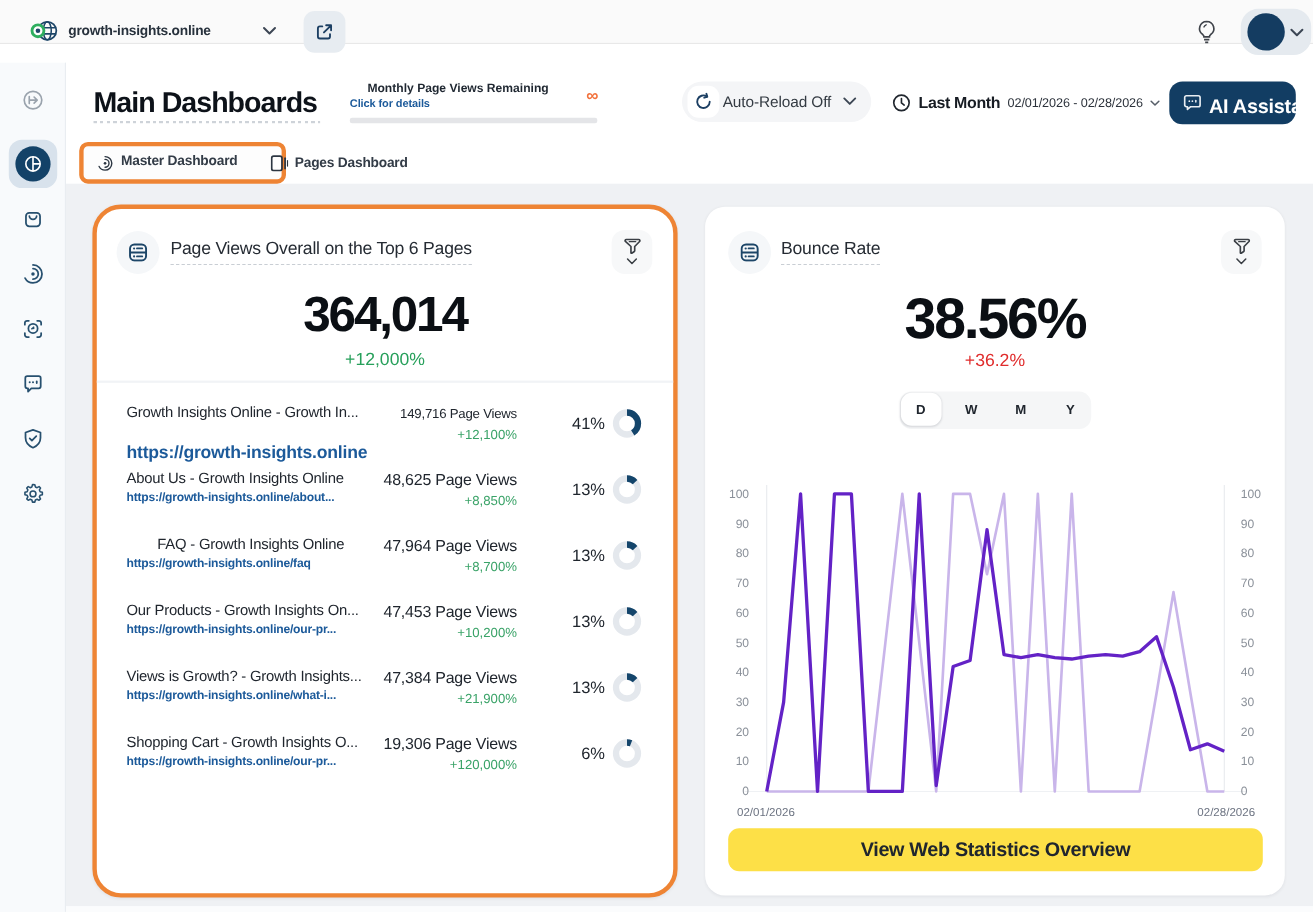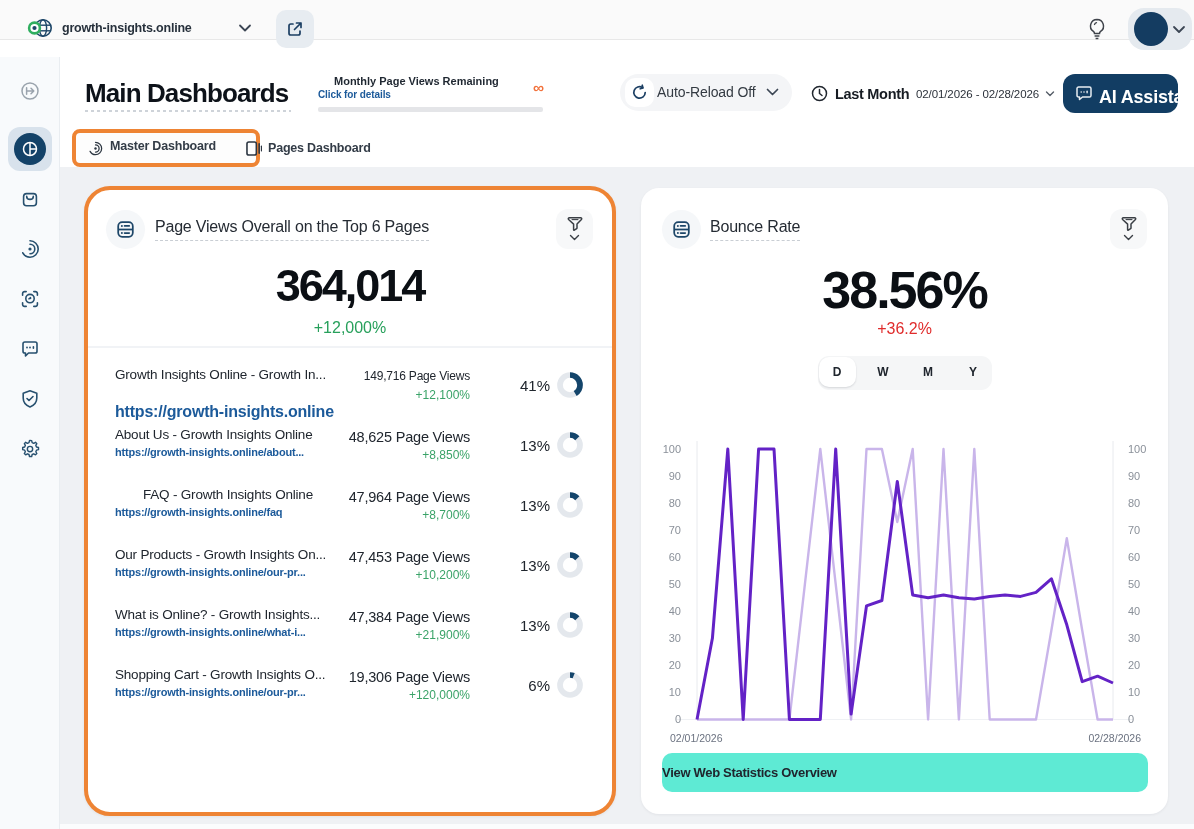--- a/index.html
+++ b/index.html
@@ -200,21 +200,21 @@
 </svg>
 <div class="abs" style="left:27px;top:357px;font-size:13.5px;color:#20262e;letter-spacing:-.2px;">Our Products - Growth Insights On...</div>
 <div class="abs" style="left:27px;top:376px;font-size:11px;font-weight:bold;color:#1c5a9a;letter-spacing:-.2px;">https://growth-insights.online/our-pr...</div>
 <div class="abs" style="left:182px;top:359px;width:200px;text-align:right;font-size:14.5px;color:#20262e;letter-spacing:-.2px;">47,453 Page Views</div>
 <div class="abs" style="left:182px;top:378px;width:200px;text-align:right;font-size:12px;color:#3aa368;">+10,200%</div>
 <div class="abs" style="left:395px;top:367px;width:67px;text-align:right;font-size:15px;color:#20262e;">13%</div>
 <svg class="abs" style="left:466px;top:359px" width="32" height="32" viewBox="0 0 32 32">
 <circle cx="16" cy="16" r="10" fill="none" stroke="#e4e8ed" stroke-width="5.7"></circle>
 <circle cx="16" cy="16" r="10" fill="none" stroke="#14456b" stroke-width="5.7" stroke-dasharray="8.17 62.83" transform="rotate(-90 16 16)"></circle>
 </svg>
-<div class="abs" style="left:27px;top:417px;font-size:13.5px;color:#20262e;letter-spacing:-.2px;">What is Online? - Growth Insights...</div>
+<div class="abs" style="left:27px;top:417px;font-size:13.5px;color:#20262e;letter-spacing:-.2px;">Views is Growth? - Growth Insights...</div>
 <div class="abs" style="left:27px;top:436px;font-size:11px;font-weight:bold;color:#1c5a9a;letter-spacing:-.2px;">https://growth-insights.online/what-i...</div>
 <div class="abs" style="left:182px;top:419px;width:200px;text-align:right;font-size:14.5px;color:#20262e;letter-spacing:-.2px;">47,384 Page Views</div>
 <div class="abs" style="left:182px;top:438px;width:200px;text-align:right;font-size:12px;color:#3aa368;">+21,900%</div>
 <div class="abs" style="left:395px;top:427px;width:67px;text-align:right;font-size:15px;color:#20262e;">13%</div>
 <svg class="abs" style="left:466px;top:419px" width="32" height="32" viewBox="0 0 32 32">
 <circle cx="16" cy="16" r="10" fill="none" stroke="#e4e8ed" stroke-width="5.7"></circle>
 <circle cx="16" cy="16" r="10" fill="none" stroke="#14456b" stroke-width="5.7" stroke-dasharray="8.17 62.83" transform="rotate(-90 16 16)"></circle>
 </svg>
 <div class="abs" style="left:27px;top:477px;font-size:13.5px;color:#20262e;letter-spacing:-.2px;">Shopping Cart - Growth Insights O...</div>
 <div class="abs" style="left:27px;top:496px;font-size:11px;font-weight:bold;color:#1c5a9a;letter-spacing:-.2px;">https://growth-insights.online/our-pr...</div>
@@ -281,16 +281,16 @@
       <text x="487" y="78.6" font-size="11" fill="#8a9099" text-anchor="start">80</text>
       <text x="40" y="51.6" font-size="11" fill="#8a9099" text-anchor="end">90</text>
       <text x="487" y="51.6" font-size="11" fill="#8a9099" text-anchor="start">90</text>
       <text x="40" y="24.5" font-size="11" fill="#8a9099" text-anchor="end">100</text>
       <text x="487" y="24.5" font-size="11" fill="#8a9099" text-anchor="start">100</text>
 <polyline points="56.0,291.5 71.4,291.5 86.8,291.5 102.2,291.5 117.6,291.5 133.0,291.5 148.4,291.5 163.9,156.2 179.3,21.0 194.7,156.2 210.1,291.5 225.5,21.0 240.9,21.0 256.3,94.0 271.7,21.0 287.1,291.5 302.5,21.0 317.9,291.5 333.3,21.0 348.7,291.5 364.1,291.5 379.6,291.5 395.0,291.5 410.4,202.2 425.8,110.3 441.2,202.2 456.6,291.5 472.0,291.5" fill="none" stroke="#c9b5ea" stroke-width="2.4" stroke-linejoin="round"></polyline>
 <polyline points="56.0,291.5 71.4,210.3 86.8,21.0 102.2,291.5 117.6,21.0 133.0,21.0 148.4,291.5 163.9,291.5 179.3,291.5 194.7,21.0 210.1,286.1 225.5,177.9 240.9,172.5 256.3,53.5 271.7,167.1 287.1,169.8 302.5,167.1 317.9,169.8 333.3,171.1 348.7,168.4 364.1,167.1 379.6,168.4 395.0,164.4 410.4,150.8 425.8,196.8 441.2,253.6 456.6,248.2 472.0,255.0" fill="none" stroke="#6322c6" stroke-width="3" stroke-linejoin="round"></polyline>
 <text x="29" y="314" font-size="10.5" fill="#6b7280">02/01/2026</text>
 <text x="500" y="314" font-size="10.5" fill="#6b7280" text-anchor="end">02/28/2026</text>
 </svg>
-  <div class="abs" style="left:21px;top:565px;width:486px;height:39px;border-radius:10px;background:#5eead4;line-height:39px;font-size:13px;font-weight:bold;color:#20262e;letter-spacing:-.3px;">View Web Statistics Overview</div>
+  <div class="abs" style="left:21px;top:565px;width:486px;height:39px;border-radius:10px;background:#fde047;text-align:center;line-height:39px;font-size:18px;font-weight:bold;color:#20262e;letter-spacing:-.3px;">View Web Statistics Overview</div>
 </div>
 
 <div class="abs" style="left:60px;top:824px;width:1134px;height:5px;background:#fbfcfd;"></div>
 
 </body></html>

